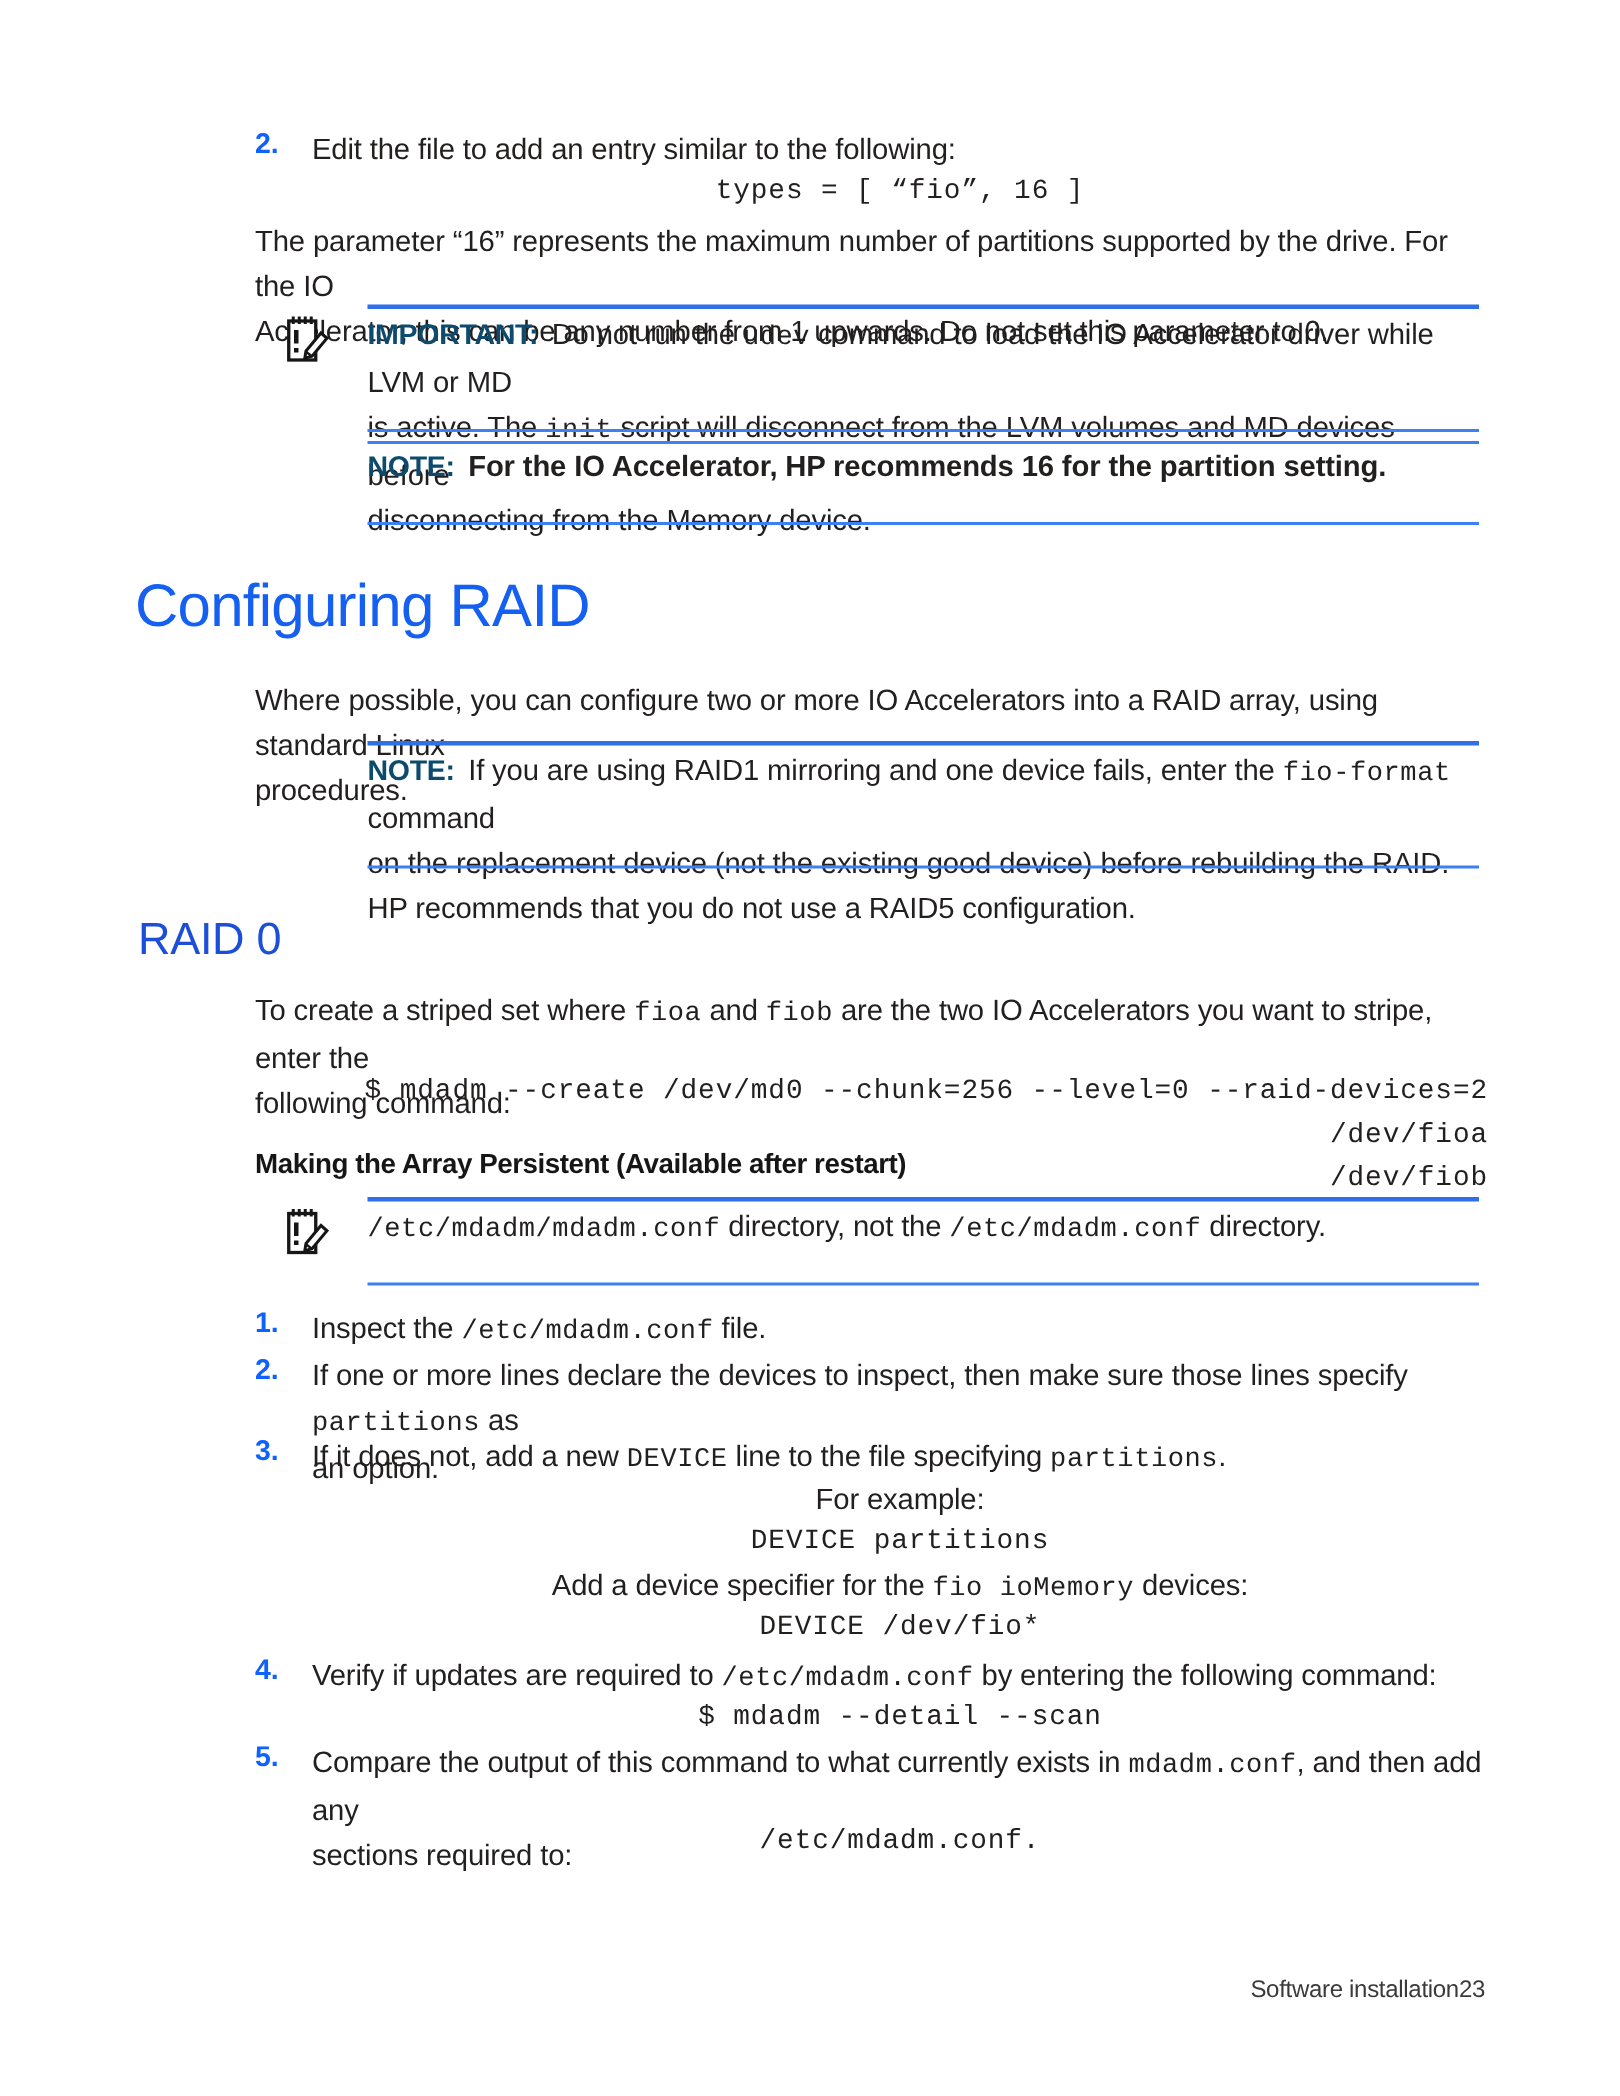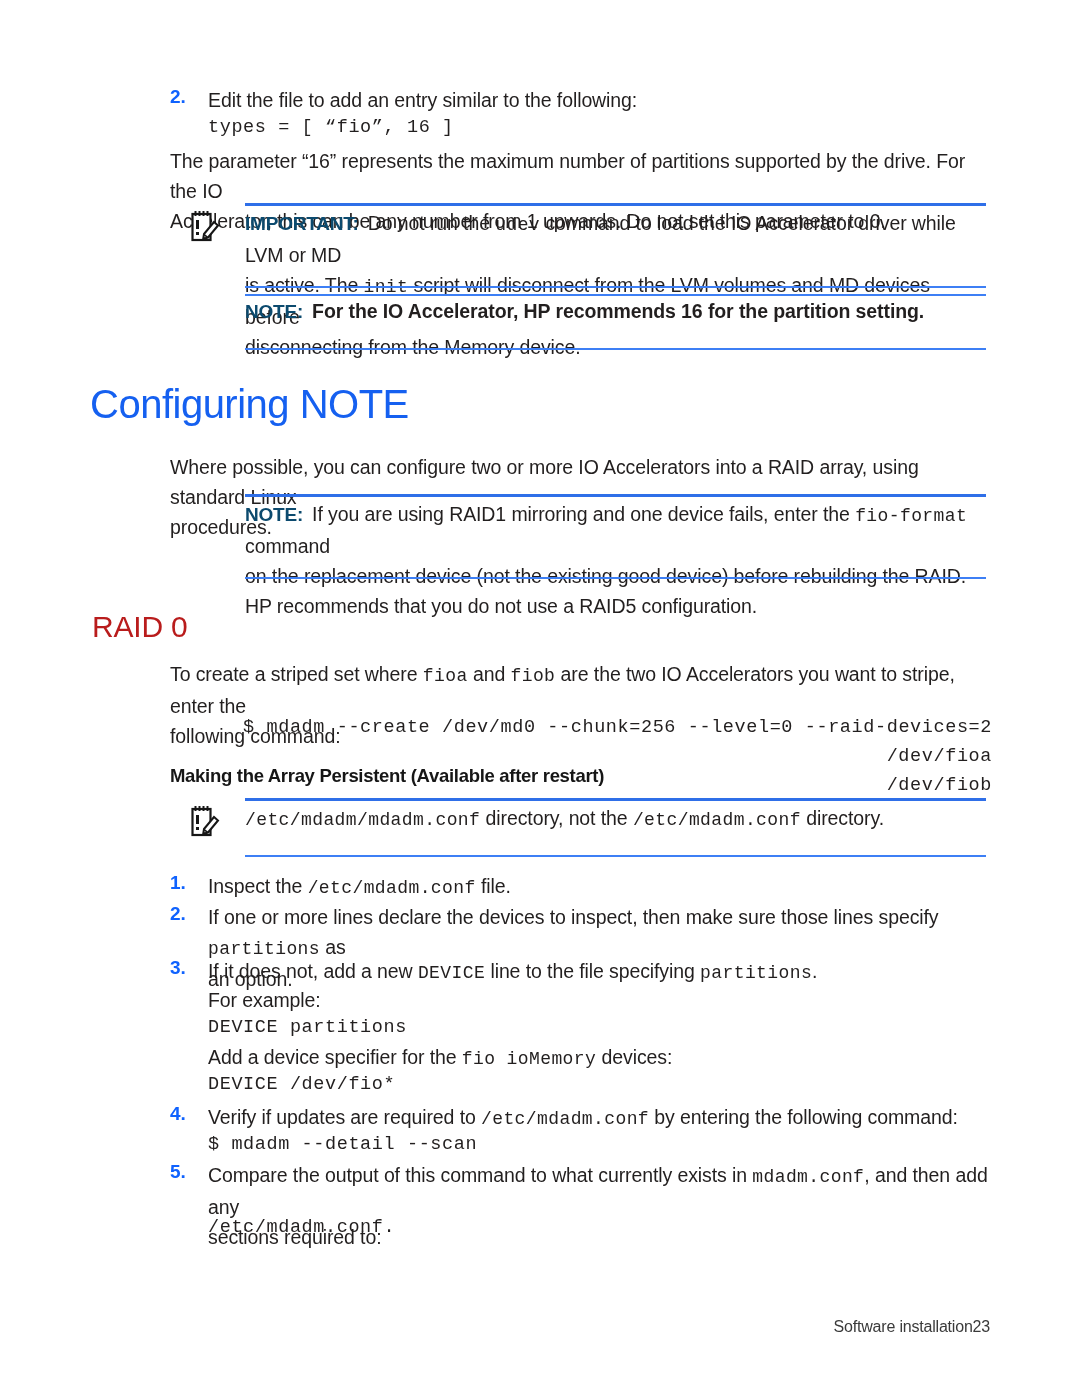--- a/index.html
+++ b/index.html
@@ -55,38 +55,38 @@
     font-size: 19px;
     font-family: "Liberation Sans", sans-serif;
   }
   .li-body {
     position: absolute;
     left: 208px;
     right: 88px;
   }
 
   
-  .indent-208 { position: absolute; left: 208px; right: 88px; }
+  .indent-208 { position: absolute; left: 208px; right: 88px; text-align: center; }
   .indent-170 { position: absolute; left: 170px; right: 88px; }
   .indent-245 { position: absolute; left: 245px; right: 94px; }
 
   
   .h1 {
     position: absolute;
     left: 90px;
     color: #1560f0;
     font-family: "Liberation Sans", sans-serif;
     font-size: 40px;
     font-weight: normal;
     letter-spacing: -0.5px;
   }
   .h2 {
     position: absolute;
     left: 92px;
-    color: #b91c1c;
+    color: #1d4ed8;
     font-family: "Liberation Sans", sans-serif;
     font-size: 30px;
     font-weight: normal;
     letter-spacing: -0.2px;
   }
   .h3 {
     position: absolute;
     left: 170px;
     color: #161616;
     font-family: "Liberation Sans", sans-serif;
@@ -173,21 +173,21 @@
     <div>disconnecting from the Memory device.</div>
   </div>
   <div class="rule" style="top:286px;"></div>
 
   <div class="rule" style="top:294px;"></div>
   <div class="indent-245 body-text" style="top:296px;">
     <span class="adm-label">NOTE:</span><span style="margin-left:9px;font-weight:bold;">For the IO Accelerator, HP recommends 16 for the partition setting.</span>
   </div>
   <div class="rule" style="top:348px;"></div>
 
-  <div class="h1" style="top:382px;">Configuring NOTE</div>
+  <div class="h1" style="top:382px;">Configuring RAID</div>
 
   <div class="indent-170 body-text" style="top:452px;">
     <div>Where possible, you can configure two or more IO Accelerators into a RAID array, using standard Linux</div>
     <div>procedures.</div>
   </div>
 
   <div class="rule thick" style="top:494px;"></div>
   <div class="indent-245 body-text" style="top:499px;">
     <div>
       <span class="adm-label">NOTE:</span><span style="margin-left:9px;">If you are using RAID1 mirroring and one device fails, enter the </span><span class="mono">fio-format</span><span> command</span>

